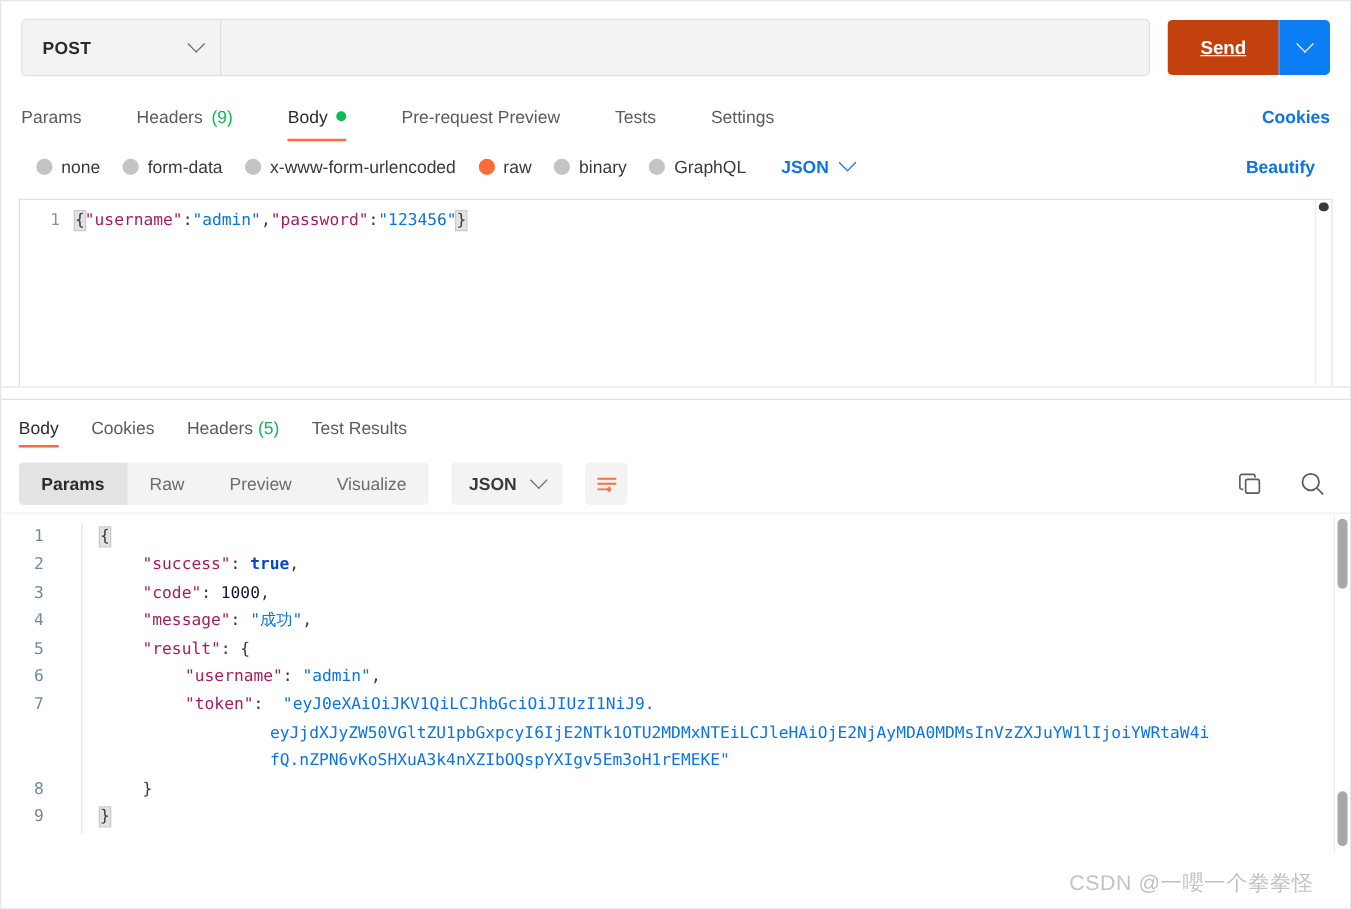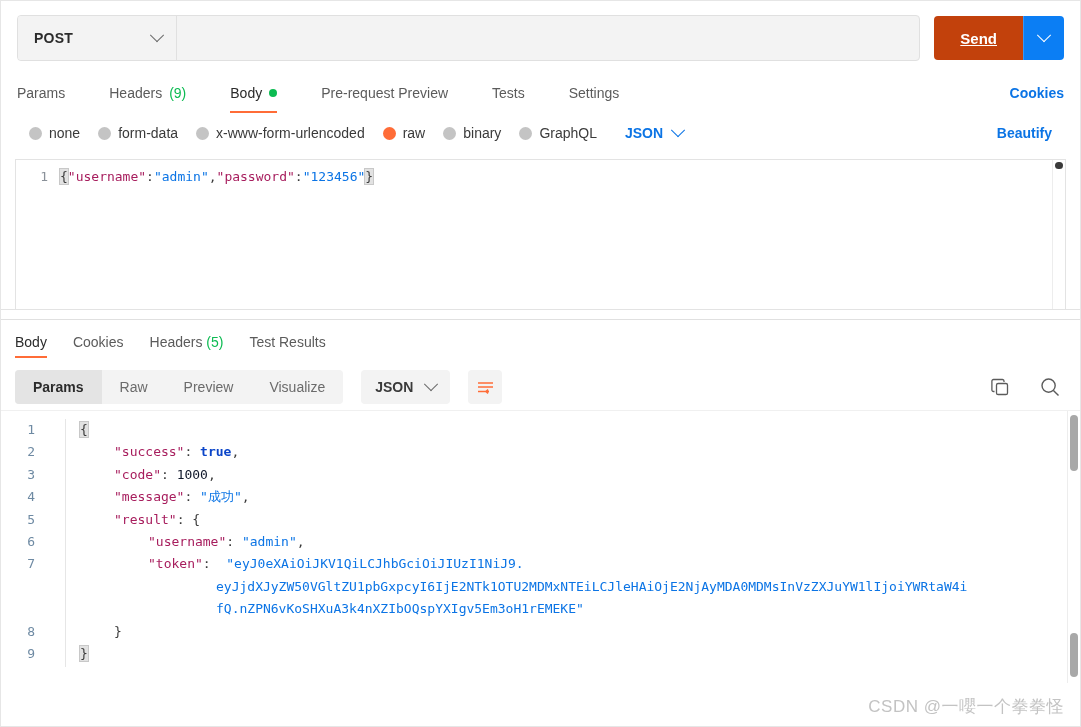--- a/index.html
+++ b/index.html
@@ -425,21 +425,21 @@
     margin-top: 8px;
   }
   .resp-lines {
     padding: 8px 0 0 14px;
     white-space: pre;
     flex: 1;
   }
 
   .watermark {
     position: absolute;
-    right: 16px;
+    right: 29px;
     bottom: 8px;
     font-size: 17px;
     color: #c3c3c3;
     letter-spacing: .5px;
     user-select: none;
   }
 </style>
 </head>
 <body>
 

